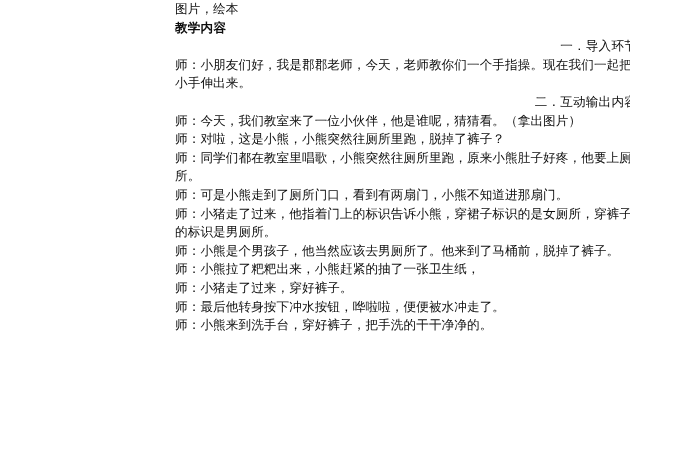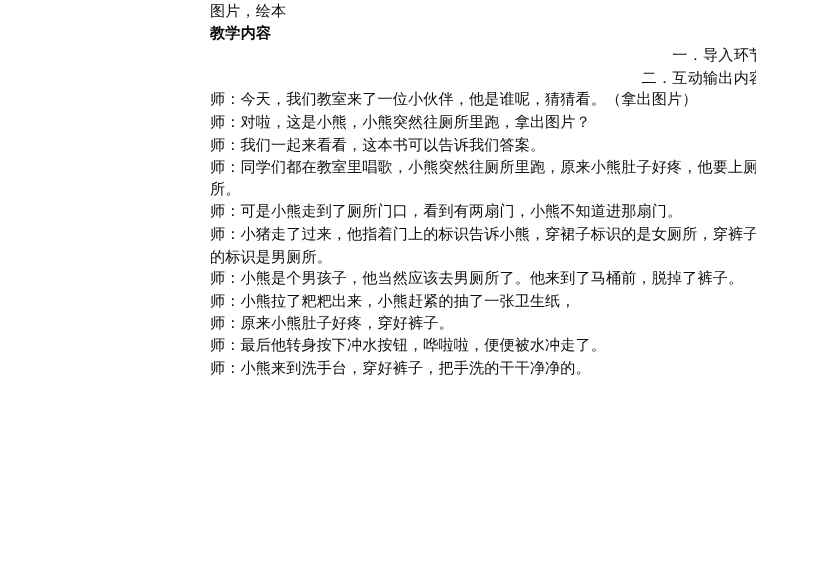--- a/index.html
+++ b/index.html
@@ -68,42 +68,42 @@
 <div class="page">
 
   <div class="doc-body">
 
     <div class="line">图片，绘本</div>
 
     <div class="line heading">教学内容</div>
 
     <div class="line sub-label">一．导入环节</div>
 
+    <div class="line para"><span>师：</span><span>小朋友们好，我是郡郡老师，今天，老师教你们一个手指操。现在我们一起把小手伸出来。</span></div>
 
     <div class="line sub-label">二．互动输出内容</div>
 
     <div class="line para"><span>师：</span><span>今天，我们教室来了一位小伙伴，他是谁呢，猜猜看。（拿出图片）</span></div>
 
-    <div class="line para"><span>师：</span><span>对啦，这是小熊，小熊突然往厕所里跑，拿出图片？</span></div>
+    <div class="line para"><span>师：</span><span>对啦，这是小熊，小熊突然往厕所里跑，脱掉了裤子？</span></div>
 
-    <div class="line para"><span>师：</span><span>我们一起来看看，这本书可以告诉我们答案。</span></div>
 
     <div class="line para"><span>师：</span><span>同学们都在教室里唱歌，小熊突然往厕所里跑，原来小熊肚子好疼，他要上厕所。</span></div>
 
     <div class="line para"><span>师：</span><span>可是小熊走到了厕所门口，看到有两扇门，小熊不知道进那扇门。</span></div>
 
     <div class="line para"><span>师：</span><span>小猪走了过来，他指着门上的标识告诉小熊，穿裙子标识的是女厕所，穿裤子的标识是男厕所。</span></div>
 
     <div class="line para"><span>师：</span><span>小熊是个男孩子，他当然应该去男厕所了。他来到了马桶前，脱掉了裤子。</span></div>
 
 
     <div class="line para"><span>师：</span><span>小熊拉了粑粑出来，小熊赶紧的抽了一张卫生纸，</span></div>
 
 
-    <div class="line para"><span>师：</span><span>原来小熊肚子好疼，穿好裤子。</span></div>
+    <div class="line para"><span>师：</span><span>小猪走了过来，穿好裤子。</span></div>
 
     <div class="line para"><span>师：</span><span>最后他转身按下冲水按钮，哗啦啦，便便被水冲走了。</span></div>
 
     <div class="line para"><span>师：</span><span>小熊来到洗手台，穿好裤子，把手洗的干干净净的。</span></div>
 
   </div>
 
   <div class="left-margin"></div>
   <div class="right-margin"></div>
 

